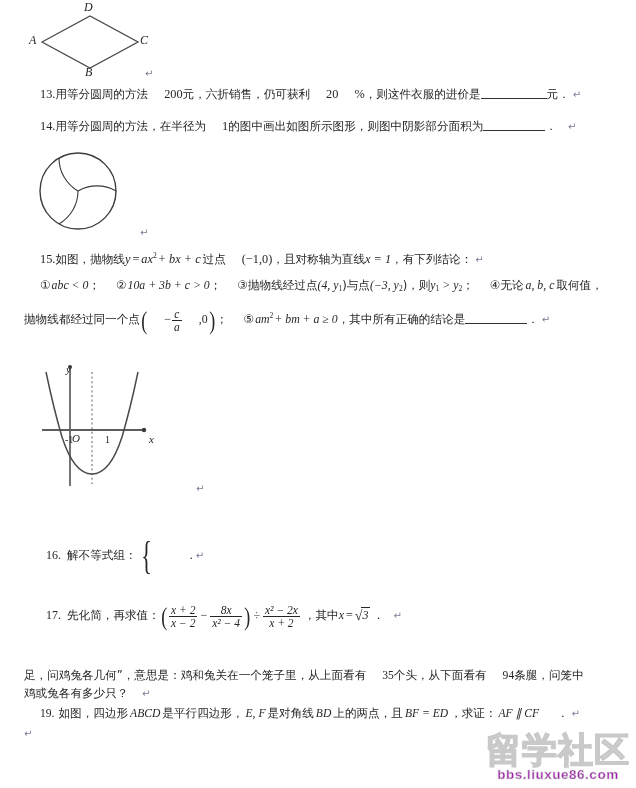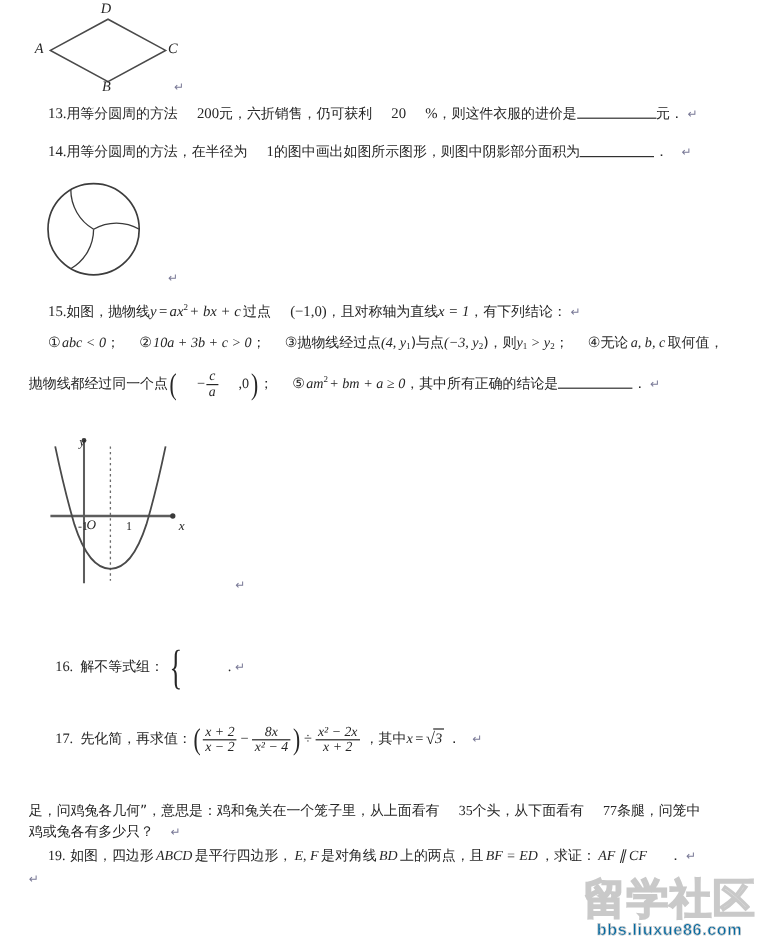--- a/index.html
+++ b/index.html
@@ -81,21 +81,21 @@
   .wm-cn{
     font-family:"DejaVu Sans","Liberation Sans",sans-serif;
     font-weight:bold;font-size:35px;letter-spacing:1px;
     color:#e2e2e2;
     -webkit-text-stroke:1.4px #c9c9c9;
     line-height:38px;
   }
   .wm-url{
     font-family:"Liberation Sans",sans-serif;
     font-size:13.5px;font-weight:bold;letter-spacing:.5px;
-    color:#0369a1;
+    color:#a21caf;
     -webkit-text-stroke:.6px #cfcfcf;
     margin-top:-2px;
   }
 
   
   .brace{
     display:inline-block;
     font-size:40px;
     font-family:"Liberation Serif",serif;
     transform:scaleX(.55);
@@ -187,21 +187,21 @@
     <span class="mn">16.</span><span class="cn" style="margin-left:6px;">解不等式组：</span><span class="brace">{</span><span class="mn" style="margin-left:34px;">.</span>
     <span class="pilcrow">↵</span>
   </div>
 
   <div class="line" style="left:30px;top:604px;font-size:12px;">
     <span class="mn">17.</span><span class="cn" style="margin-left:6px;">先化简，再求值：</span><span class="bigparen">(</span><span class="frac"><span class="num mi">x + 2</span><span class="den mi">x − 2</span></span><span class="mn" style="margin:0 2px;">−</span><span class="frac"><span class="num mi">8x</span><span class="den mi">x² − 4</span></span><span class="bigparen">)</span><span class="mn" style="margin:0 2px;">÷</span><span class="frac"><span class="num mi">x² − 2x</span><span class="den mi">x + 2</span></span><span class="cn" style="margin-left:3px;">，其中</span><span class="mi">x</span><span class="mn" style="margin:0 2px;">=</span><span class="radical">√</span><span class="sqrt mn">3</span><span class="mn" style="margin-left:2px;">．</span>
     <span class="pilcrow" style="margin-left:6px;">↵</span>
   </div>
 
   <div class="line cn" style="left:24px;top:668px;font-size:11.6px;">
-    <span>足，问鸡兔各几何”，意思是：鸡和兔关在一个笼子里，从上面看有</span><span class="mn">35</span><span>个头，从下面看有</span><span class="mn">77</span><span>条腿，问笼中</span>
+    <span>足，问鸡兔各几何”，意思是：鸡和兔关在一个笼子里，从上面看有</span><span class="mn">35</span><span>个头，从下面看有</span><span class="mn">94</span><span>条腿，问笼中</span>
   </div>
   <div class="line cn" style="left:24px;top:686px;font-size:11.6px;">
     <span>鸡或兔各有多少只？</span>
     <span class="pilcrow" style="margin-left:10px;">↵</span>
   </div>
 
   <div class="line" style="left:24px;top:706px;font-size:11.6px;">
     <span class="mn">19.</span><span class="cn" style="margin-left:4px;">如图，四边形</span><span class="mi" style="margin:0 2px;">ABCD</span><span class="cn">是平行四边形，</span><span class="mi" style="margin:0 2px;">E, F</span><span class="cn">是对角线</span><span class="mi" style="margin:0 2px;">BD</span><span class="cn">上的两点，且</span><span class="mi" style="margin:0 2px;">BF = ED</span><span class="cn">，求证：</span><span class="mi" style="margin:0 2px;">AF ∥ CF</span><span class="mn">．</span>
     <span class="pilcrow">↵</span>
   </div>

